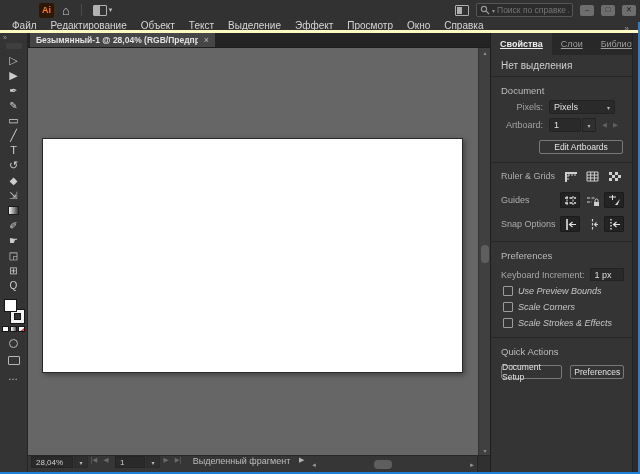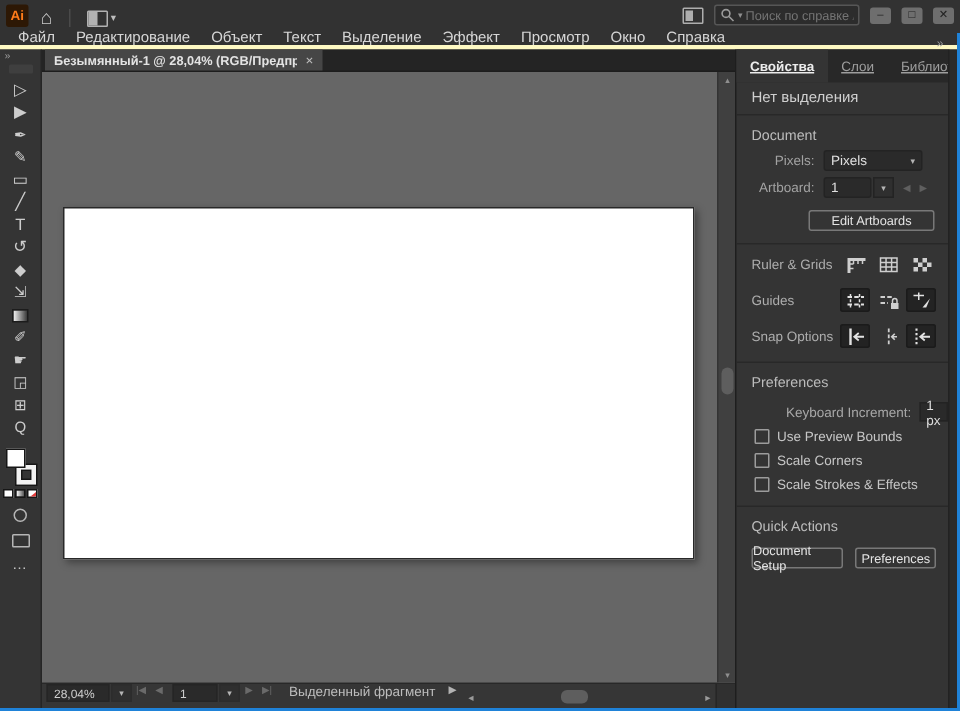--- a/index.html
+++ b/index.html
@@ -3,21 +3,21 @@
 <meta charset="utf-8">
 <style>
   * { box-sizing: border-box; margin: 0; padding: 0; }
   html,body { width:640px; height:474px; overflow:hidden; }
   body { font-family:"Liberation Sans", sans-serif; background:#1d1d1d; }
   .app { position:relative; width:640px; height:474px; background:#343434; overflow:hidden; }
 
   
   .titlebar { position:absolute; left:0; top:0; width:640px; height:20px; background:#323232;
               display:flex; align-items:center; }
-  .tb-left { display:flex; align-items:flex-end; gap:8px; padding-left:4px; }
+  .tb-left { display:flex; align-items:center; gap:8px; padding-left:4px;margin-left:35px; }
   .ai-logo { width:15px; height:15px; background:#2d1805; border-radius:2px; color:#ff7c1a;
              font-size:9px; font-weight:bold; display:flex; align-items:center; justify-content:center; }
   .home-ic { color:#c9c9c9; font-size:13px; line-height:1; }
   .tb-sep { width:1px; height:12px; background:#4a4a4a; margin:0 3px; }
   .ws-ic { width:14px; height:11px; border:1px solid #b2b2b2; border-radius:1px; position:relative; }
   .ws-ic::before { content:""; position:absolute; left:0; top:0; width:6px; height:9px; background:#b2b2b2; }
   .tb-caret { color:#bdbdbd; font-size:7px; margin-left:2px; }
   .tb-right { margin-left:auto; display:flex; align-items:center; gap:7px; padding-right:4px; }
   .arr-ic { width:14px; height:11px; border:1px solid #aeaeae; border-radius:1px; position:relative; }
   .arr-ic::before { content:""; position:absolute; left:1px; top:1px; width:5px; height:7px; background:#aeaeae; }
@@ -116,26 +116,26 @@
   .btn { border:1px solid #787878; border-radius:2px; color:#e4e4e4; font-size:8.5px; height:14px;
          display:flex; align-items:center; justify-content:center; background:transparent; }
   .btn-edit-art { width:84px; margin:8px 0 8px 48px; }
   .divider { height:1px; background:#282828; margin-top:6px; }
   .icon-row { display:flex; align-items:center; padding:5px 8px 3px 10px; }
   .icon-row .ir-label { flex:1; color:#adadad; font-size:9px; }
   .icon-btn { width:20px; height:16px; border-radius:2px; display:flex; align-items:center;
               justify-content:center; margin-left:2px; }
   .icon-btn.pressed { background:#232323; box-shadow:inset 0 0 0 1px #1b1b1b; }
   .ki-row { display:flex; align-items:center; padding:3px 8px 2px 10px; }
-  .ki-label { color:#a8a8a8; font-size:9px; flex:0 0 auto;margin-left:23px; }
+  .ki-label { color:#a8a8a8; font-size:9px; flex:0 0 auto; }
   .ki-input { width:44px; height:13px; background:#2a2a2a; border:1px solid #232323; color:#dedede;
               font-size:9px; display:flex; align-items:center; padding:0 4px; margin-left:5px; }
   .cb-row { display:flex; align-items:center; gap:5px; padding:3px 8px 3px 12px; }
   .cb-box { width:10px; height:10px; border:1px solid #9c9c9c; border-radius:1px; background:transparent; flex:0 0 auto; }
-  .cb-label { color:#c6c6c6; font-size:9px; white-space:nowrap; }
+  .cb-label { color:#c6c6c6; font-size:9px; white-space:nowrap;font-style:italic; }
   .qa-btns { display:flex; gap:8px; padding:4px 8px 0 10px; }
   .btn-docsetup { width:62px; }
   .btn-prefs { width:54px; }
 
   .edge-strip { position:absolute; left:632px; top:33px; width:6px; height:439px; background:#2b2b2b;
                 border-left:1px solid #222; }
   .accent-right { position:absolute; right:0; top:22px; width:2px; height:452px; }
   .accent-bottom { position:absolute; left:0; bottom:0; width:640px; height:2px; }
 
   svg.ico { display:block; }

